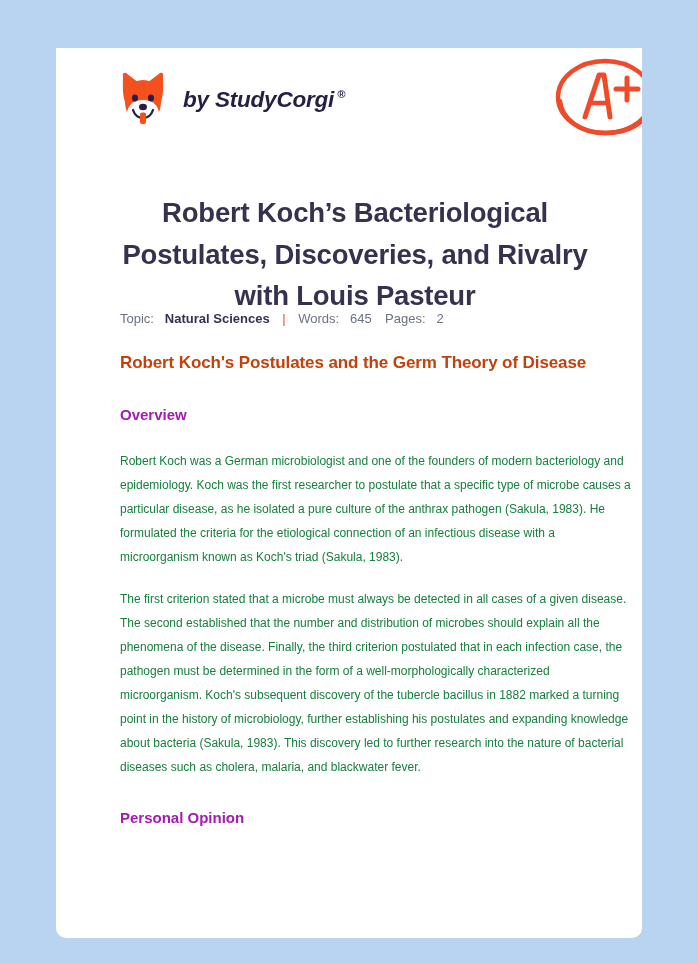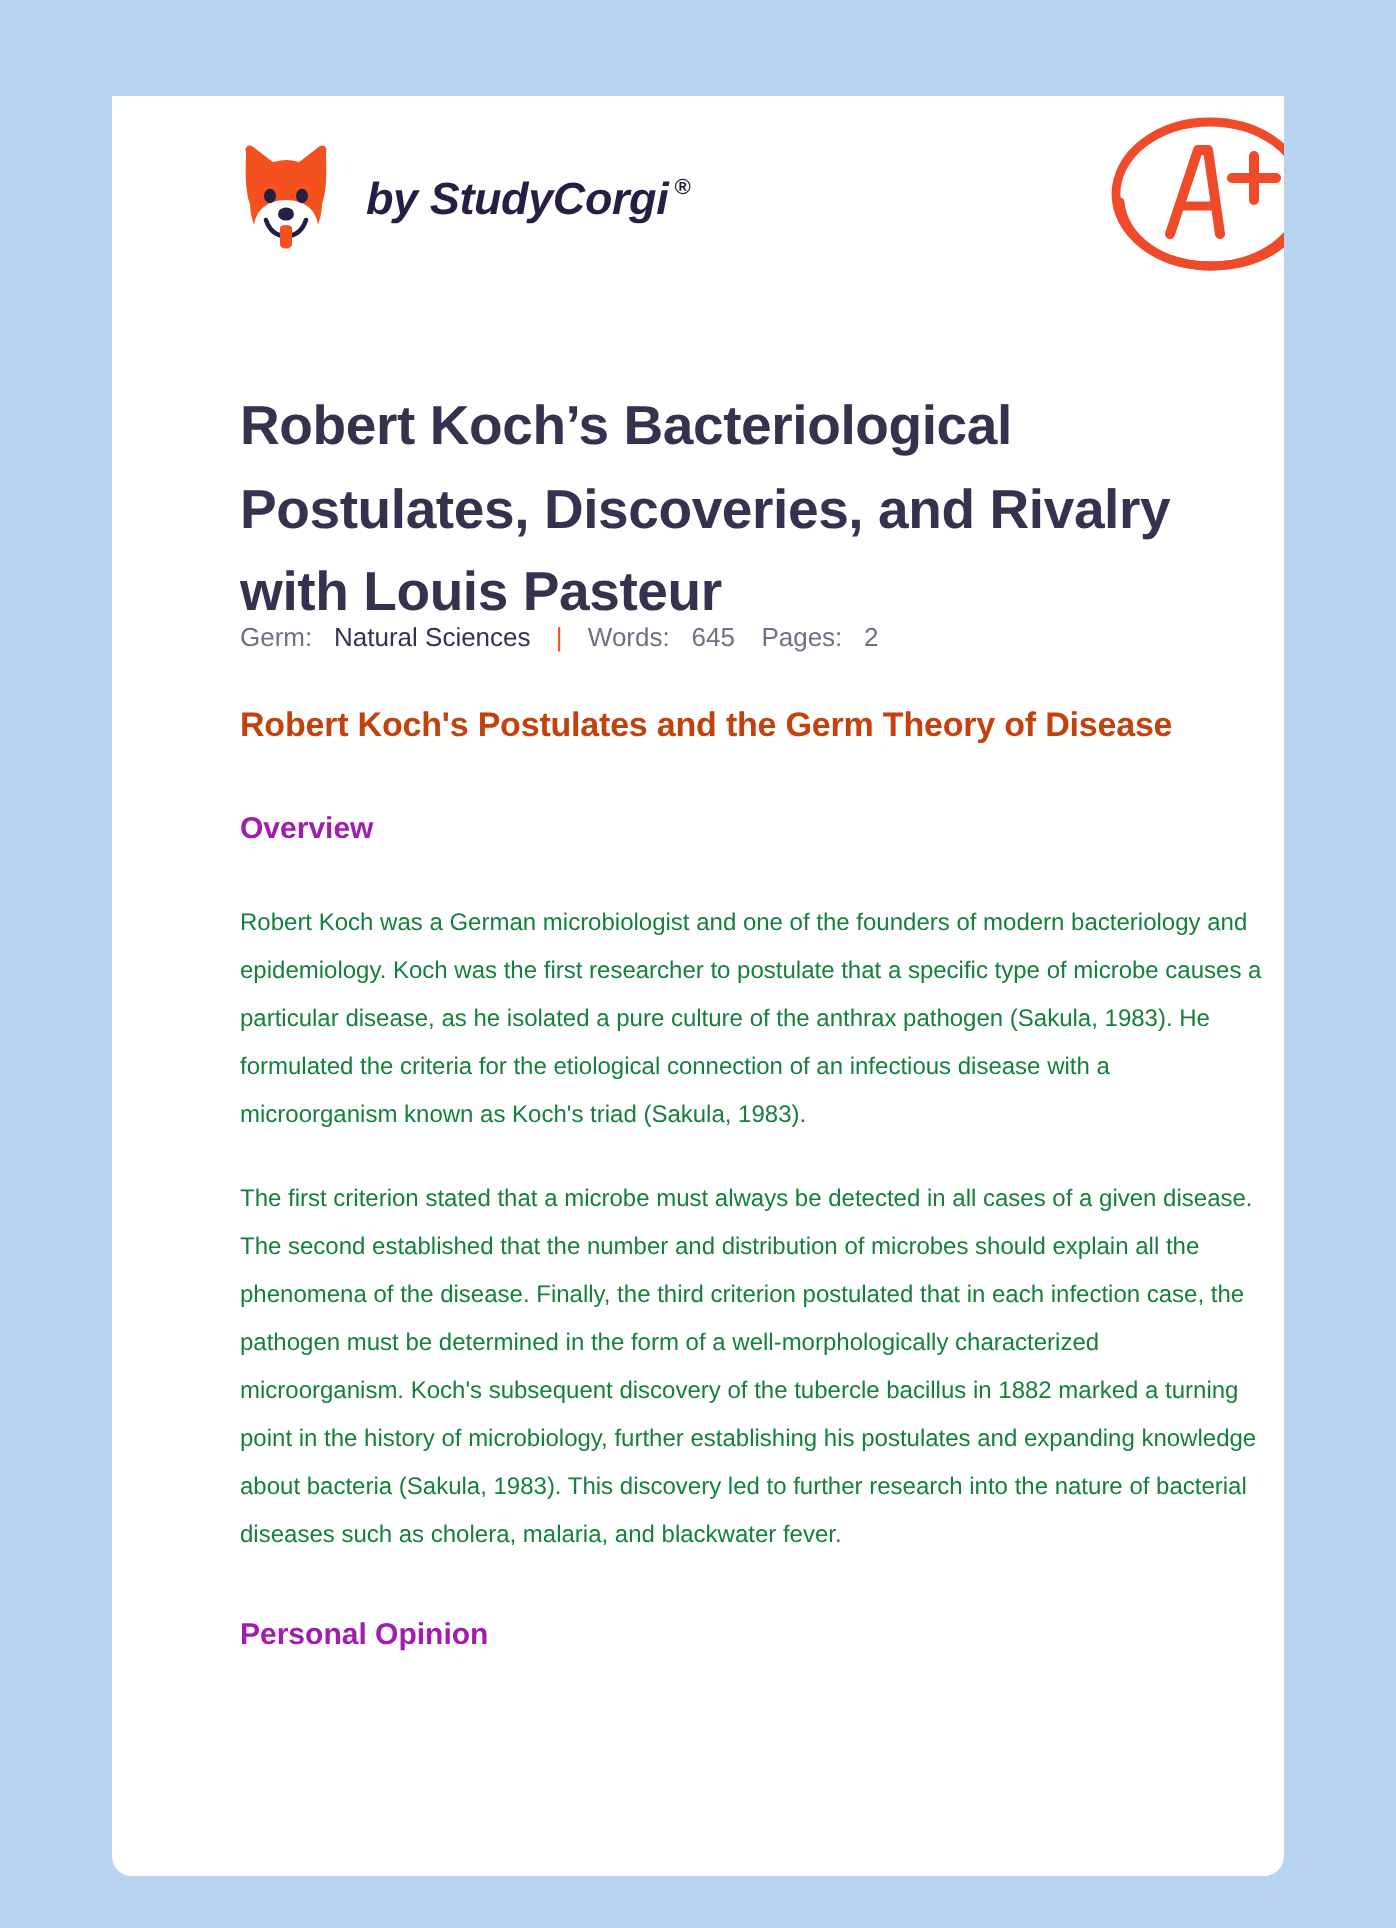--- a/index.html
+++ b/index.html
@@ -76,33 +76,34 @@
   .doc-title {
     position: absolute;
     left: 64px;
     top: 126px;
     width: 470px;
     font-size: 27.5px;
     line-height: 41.5px;
     font-weight: bold;
     color: #35324f;
     letter-spacing: -0.2px;
+    text-align: center;
   }
 
   .doc-meta {
     position: absolute;
     left: 64px;
     top: 263px;
     font-size: 13px;
     color: #6b7280;
     white-space: nowrap;
   }
   .doc-meta .meta-strong {
     color: #35324f;
-    font-weight: normal;
+    font-weight: bold;
   }
   .doc-meta .meta-sep {
     color: #f04e23;
     margin: 0 9px;
   }
   .doc-meta .meta-gap { display: inline-block; width: 6px; }
 
   
   .doc-body {
     position: absolute;
@@ -175,21 +176,21 @@
       <path d="M39 48 L55 48" fill="none" stroke="#ef4a2a" stroke-width="4.4" stroke-linecap="round"></path>
 
       <path d="M64 34 L86 34" fill="none" stroke="#ef4a2a" stroke-width="5" stroke-linecap="round"></path>
       <path d="M75 23 L75 45" fill="none" stroke="#ef4a2a" stroke-width="5" stroke-linecap="round"></path>
     </svg>
   </div>
 
   <h1 class="doc-title">Robert Koch’s Bacteriological Postulates, Discoveries, and Rivalry with Louis Pasteur</h1>
 
   <div class="doc-meta">
-    <span>Germ:</span>
+    <span>Topic:</span>
     <span>&nbsp;</span>
     <span class="meta-strong">Natural Sciences</span>
     <span class="meta-sep">|</span>
     <span>Words:</span>
     <span>&nbsp;</span>
     <span>645</span>
     <span class="meta-gap"></span>
     <span>Pages:</span>
     <span>&nbsp;</span>
     <span>2</span>

